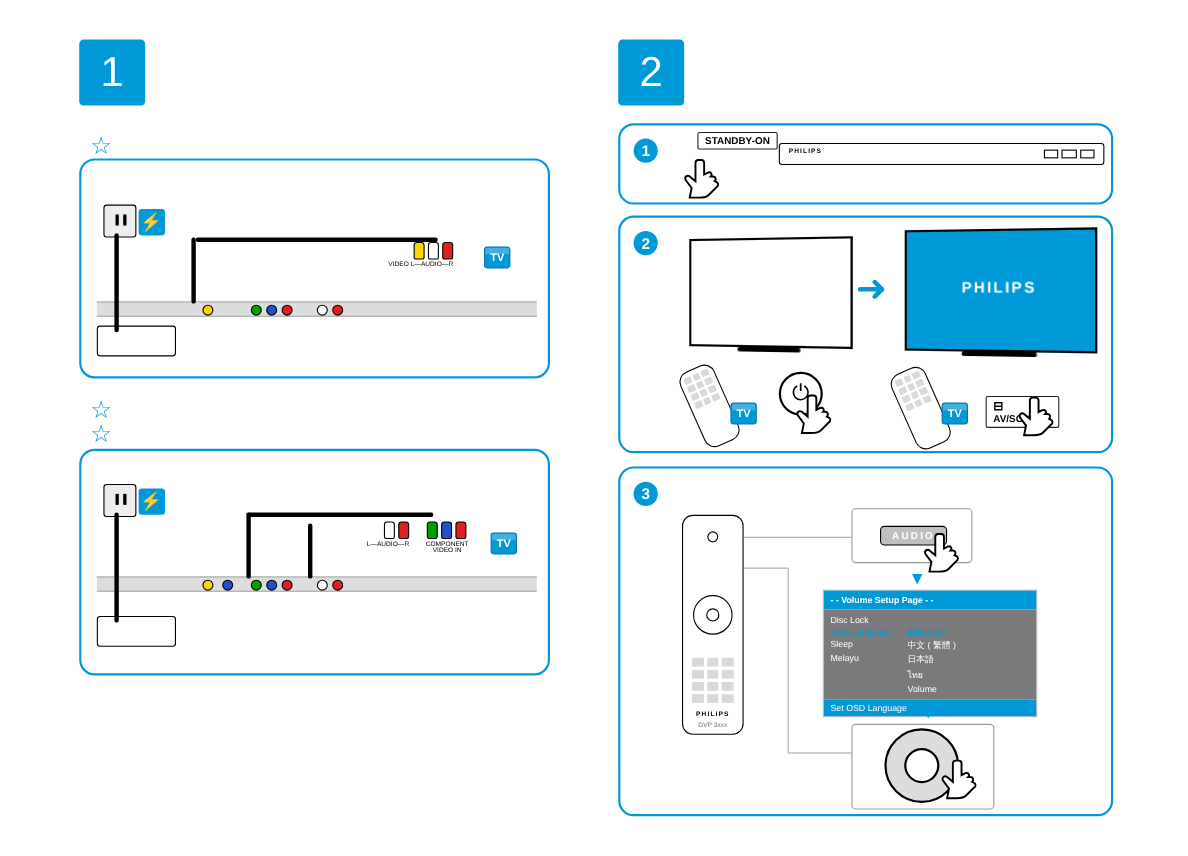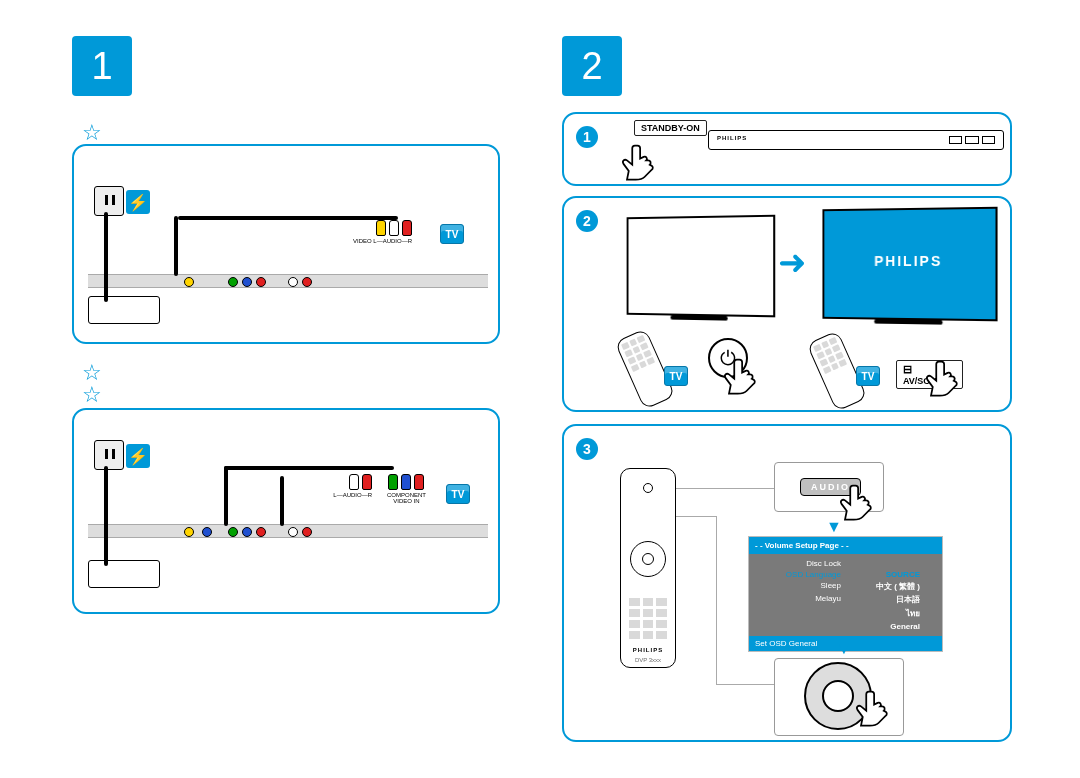--- a/index.html
+++ b/index.html
@@ -71,24 +71,24 @@
   .osd {
     position:absolute;
     width: 195px;
     font-size: 8px;
     border:1px solid #bbb;
   }
   .osd-header {
     background:#0099d8; color:#fff;
     padding:4px 6px; font-weight:600;
   }
-  .osd-body { background:#7a7a7a; color:#fff; padding:4px 16px;text-align:right; }
+  .osd-body { background:#7a7a7a; color:#fff; padding:4px 0; }
   .osd-row { display:flex; padding:1px 6px; }
   .osd-row .c1 { width: 70px; }
-  .osd-row .c2 { flex:1;font-weight:bold; }
+  .osd-row .c2 { flex:1; }
   .osd-row.hl .c2 { color:#0099d8; background:rgba(255,255,255,0); }
   .osd-row.sel .c1 { color:#0099d8; }
   .osd-footer { background:#0099d8; color:#fff; padding:3px 6px; }
 
   .tiny { font-size:6px; }
   .brand { font-family: Arial; font-weight:700; letter-spacing:1px; }
 
   
   .tv-frame {
     position:absolute;
@@ -402,40 +402,40 @@
 
     <div class="osd" style="left:184px; top:110px;">
       <div class="osd-header">- - Volume Setup Page - -</div>
       <div class="osd-body">
         <div class="osd-row">
             <span class="c1">Disc Lock</span>
             <span class="c2"></span>
           </div>
         <div class="osd-row sel hl">
             <span class="c1">OSD Language</span>
-            <span class="c2" style="color:#0099d8;font-weight:700;">SOURCE</span>
+            <span class="c2" style="color:#0099d8;font-weight:700;">ENGLISH</span>
           </div>
         <div class="osd-row">
             <span class="c1">Sleep</span>
             <span class="c2">中文 ( 繁體 )</span>
           </div>
         <div class="osd-row">
             <span class="c1">Melayu</span>
             <span class="c2">日本語</span>
           </div>
         <div class="osd-row">
             <span class="c1"></span>
             <span class="c2">ไทย</span>
           </div>
         <div class="osd-row">
             <span class="c1"></span>
-            <span class="c2">General</span>
-          </div>
-      </div>
-      <div class="osd-footer">Set OSD General</div>
+            <span class="c2">Volume</span>
+          </div>
+      </div>
+      <div class="osd-footer">Set OSD Language</div>
     </div>
     <div style="position:absolute; left:272px; top:214px; color:#0099d8;">▼</div>
 
     <div class="small-box" style="left:210px; top:232px; width:130px; height:78px;"></div>
     <div class="nav-wheel" style="left:240px; top:236px;"></div>
     <div class="hand" style="left:290px; top:262px;">
       <svg viewBox="0 0 48 48">
           <path d="M20 4c2 0 3 1 3 3v12l4-2c3-1 5 2 3 4l2 0c3 0 4 3 2 5l2 1c2 1 2 4 0 5l-8 8c-3 3-7 3-10 3H8l2-10-6-8c-2-3 1-6 4-4l6 5V7c0-2 1-3 3-3z"></path>
         </svg>
     </div>

